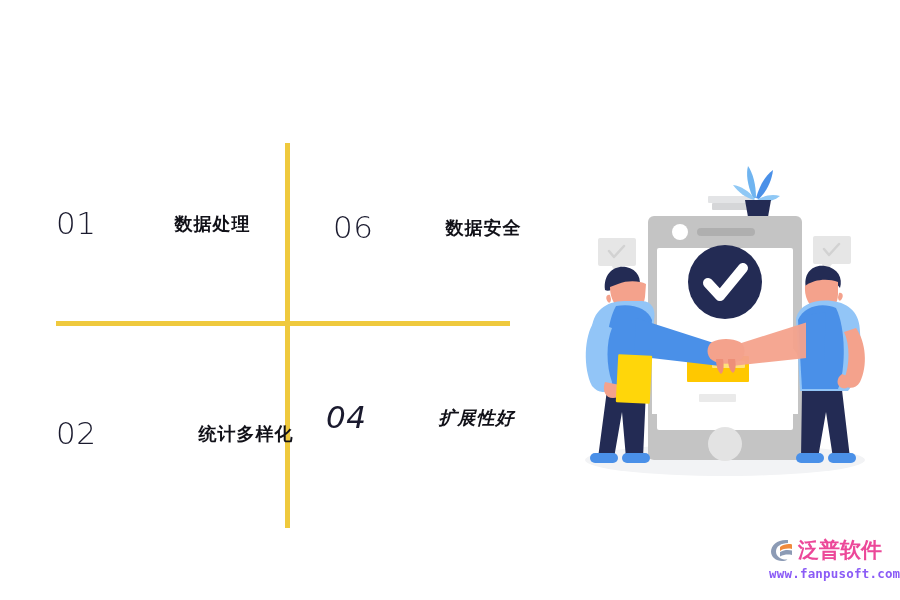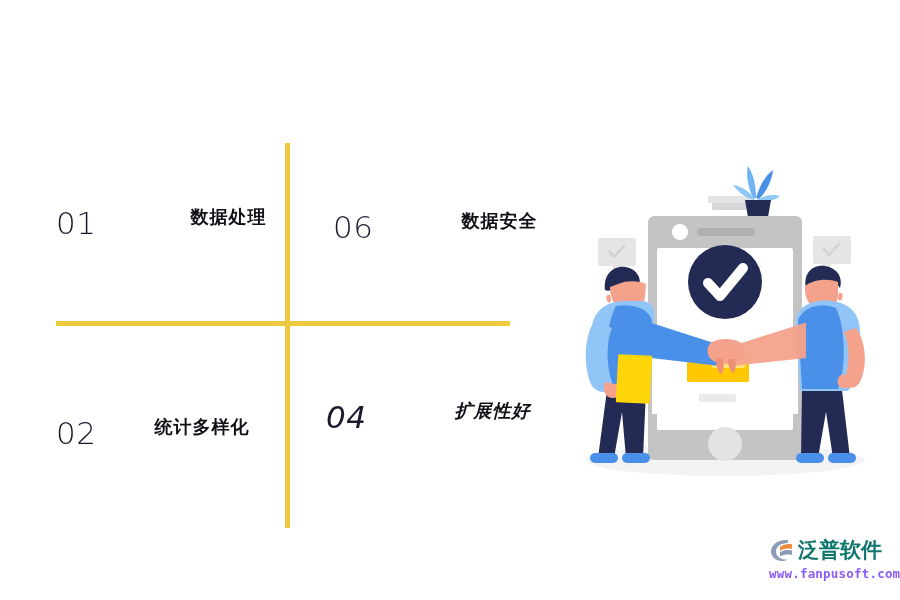--- a/index.html
+++ b/index.html
@@ -39,23 +39,22 @@
     top: 321px;
     width: 454px;
     height: 5px;
     background: #EFC93D;
   }
 
   
   .quad {
     position: absolute;
     display: flex;
-    align-items: flex-start;
+    align-items: center;
     white-space: nowrap;
-    gap: 16px;
   }
   .quad .num {
     font-family: "DejaVu Sans", sans-serif;
     font-size: 31px;
     font-weight: 300;
     letter-spacing: 0.5px;
     color: #1a1a2e;
     line-height: 1;
   }
   .quad .lbl {
@@ -65,21 +64,21 @@
     color: #111118;
     line-height: 1;
     letter-spacing: 1px;
   }
 
   #quad-1 { left: 56px;  top: 208px; }
   #quad-1 .lbl { margin-left: 78px; }
   #quad-3 { left: 333px; top: 212px; }
   #quad-3 .lbl { margin-left: 72px; }
   #quad-2 { left: 56px;  top: 418px; }
-  #quad-2 .lbl { margin-left: 42px; }
+  #quad-2 .lbl { margin-left: 102px; }
   #quad-4 { left: 326px; top: 402px; font-style: italic; }
   #quad-4 .lbl { margin-left: 72px; }
 
   
   #illustration {
     position: absolute;
     left: 560px;
     top: 160px;
     width: 330px;
     height: 330px;
@@ -101,21 +100,21 @@
   }
   #logo-mark {
     width: 28px;
     height: 28px;
     flex: 0 0 28px;
   }
   #logo-word {
     font-family: "DejaVu Sans", "Liberation Sans", sans-serif;
     font-size: 21px;
     font-weight: 700;
-    color: #0f766e;
+    color: #ec4899;
     letter-spacing: 0px;
     margin-left: 2px;
     line-height: 28px;
   }
   #logo-url {
     font-family: "DejaVu Sans Mono", "Liberation Mono", monospace;
     font-size: 12.5px;
     font-weight: 700;
     color: #8b5cf6;
     letter-spacing: 0.2px;

